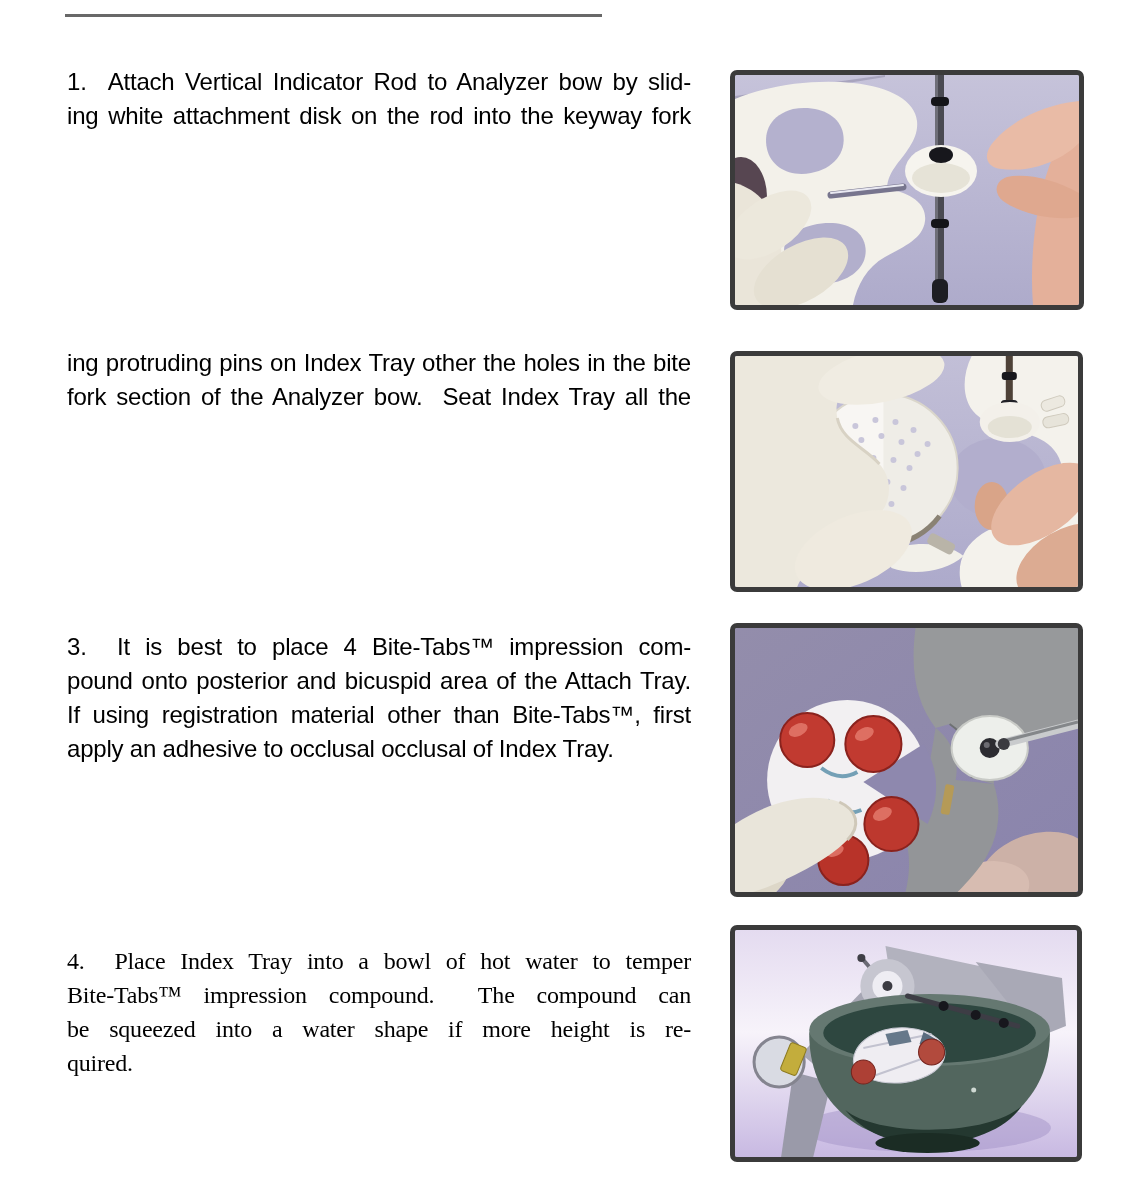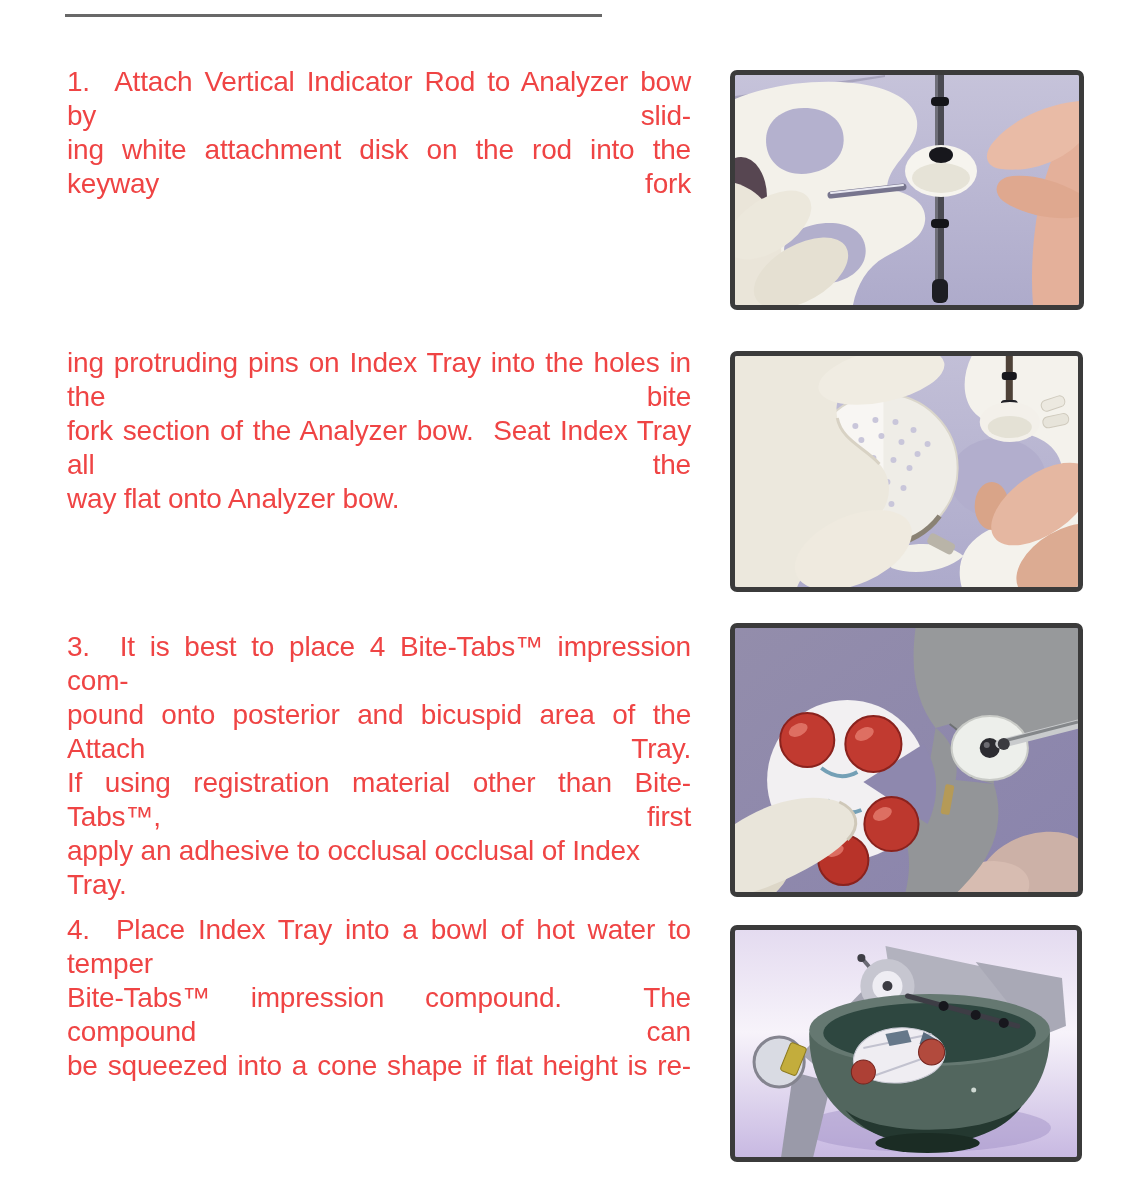--- a/index.html
+++ b/index.html
@@ -1,22 +1,22 @@
 <!DOCTYPE html>
 <html><head>
 <meta charset="utf-8">
 <style>
   html,body{margin:0;padding:0;background:#ffffff;}
   body{width:1147px;height:1200px;position:relative;font-family:"Liberation Sans",sans-serif;color:#131313;overflow:hidden;}
   .page{position:absolute;inset:0;}
   .top-rule{position:absolute;left:65px;top:14px;width:537px;height:3px;background:#686868;}
-  .step-text{position:absolute;left:67px;width:624px;font-size:28px;line-height:34px;letter-spacing:-0.2px;color:#ef4444;}
+  .step-text{position:absolute;left:67px;width:624px;font-size:24px;line-height:34px;letter-spacing:-0.2px;color:#000000;}
   .line{min-height:34px;}
   .just{text-align:justify;text-align-last:justify;}
-  #t1{top:65px;}  #t2{top:346px;}  #t3{top:630px;}  #t4{top:913px;}
+  #t1{top:65px;}  #t2{top:346px;}  #t3{top:630px;}  #t4{top:944px;font-family:Liberation Serif, serif;}
   figure.photo{position:absolute;left:730px;margin:0;box-sizing:border-box;
     border:5px solid #3b3b3b;border-radius:7px;overflow:hidden;background:#b7b4d1;}
   #p1{top:70px;width:354px;height:240px;}
   #p2{top:351px;width:353px;height:241px;}
   #p3{top:623px;width:353px;height:274px;}
   #p4{top:925px;width:352px;height:237px;}
   figure.photo svg{display:block;width:100%;height:100%;}
 </style>
 </head>
 <body>
@@ -69,23 +69,22 @@
           <path d="M344,60 L344,230 L298,230 C294,180 302,118 318,82 Z" fill="#e4b09a"></path>
           <path d="M344,26 C306,30 272,48 256,70 C248,82 252,92 266,94 C296,98 326,86 344,68 Z" fill="#e9bba6"></path>
           <path d="M344,118 C318,104 292,98 272,102 C260,106 258,118 268,126 C288,140 320,146 344,142 Z" fill="#dfa88f"></path>
         </g>
       </svg>
     </figure>
   </section>
 
   <section>
     <div class="step-text" id="t2">
-      <div class="line just">ing protruding pins on Index Tray into the holes in the bite</div>
+      <div class="line just">ing protruding pins on Index Tray other the holes in the bite</div>
       <div class="line just">fork section of the Analyzer bow.&nbsp; Seat Index Tray all the</div>
-      <div class="line">way flat onto Analyzer bow.</div>
     </div>
     <figure class="photo" id="p2">
       <svg viewBox="0 0 342 231" preserveAspectRatio="none" role="img" aria-label="Gloved hand aligning the perforated disposable Index Tray onto the bite fork section of the Analyzer bow">
         <defs>
           <linearGradient id="lav2" x1="0" y1="0" x2="0" y2="1">
             <stop offset="0" stop-color="#c2bfd7"></stop>
               <stop offset="1" stop-color="#adaacb"></stop>
           </linearGradient>
         </defs>
         <rect width="342" height="231" fill="url(#lav2)"></rect>
@@ -211,21 +210,22 @@
           <path d="M104,174 C122,182 126,198 112,212" stroke="#cfc8b9" stroke-width="3" fill="none"></path>
         </g>
       </svg>
     </figure>
   </section>
 
   <section>
     <div class="step-text" id="t4">
       <div class="line just">4.&nbsp;&nbsp;Place Index Tray into a bowl of hot water to temper</div>
       <div class="line just">Bite-Tabs™ impression compound.&nbsp; The compound can</div>
-      <div class="line just">be squeezed into a cone shape if flat height is re-</div>
+      <div class="line just">be squeezed into a water shape if more height is re-</div>
+      <div class="line">quired.</div>
     </div>
     <figure class="photo" id="p4">
       <svg viewBox="0 0 341 227" preserveAspectRatio="none" role="img" aria-label="Index Tray with Bite-Tabs floating in a bowl of hot water while attached to the Analyzer bow">
         <defs>
           <linearGradient id="lav4" x1="0" y1="0" x2="0" y2="1">
             <stop offset="0" stop-color="#e4dbf0"></stop>
               <stop offset="0.45" stop-color="#f7f3fa"></stop>
               <stop offset="1" stop-color="#c8b9e2"></stop>
           </linearGradient>
         </defs>

